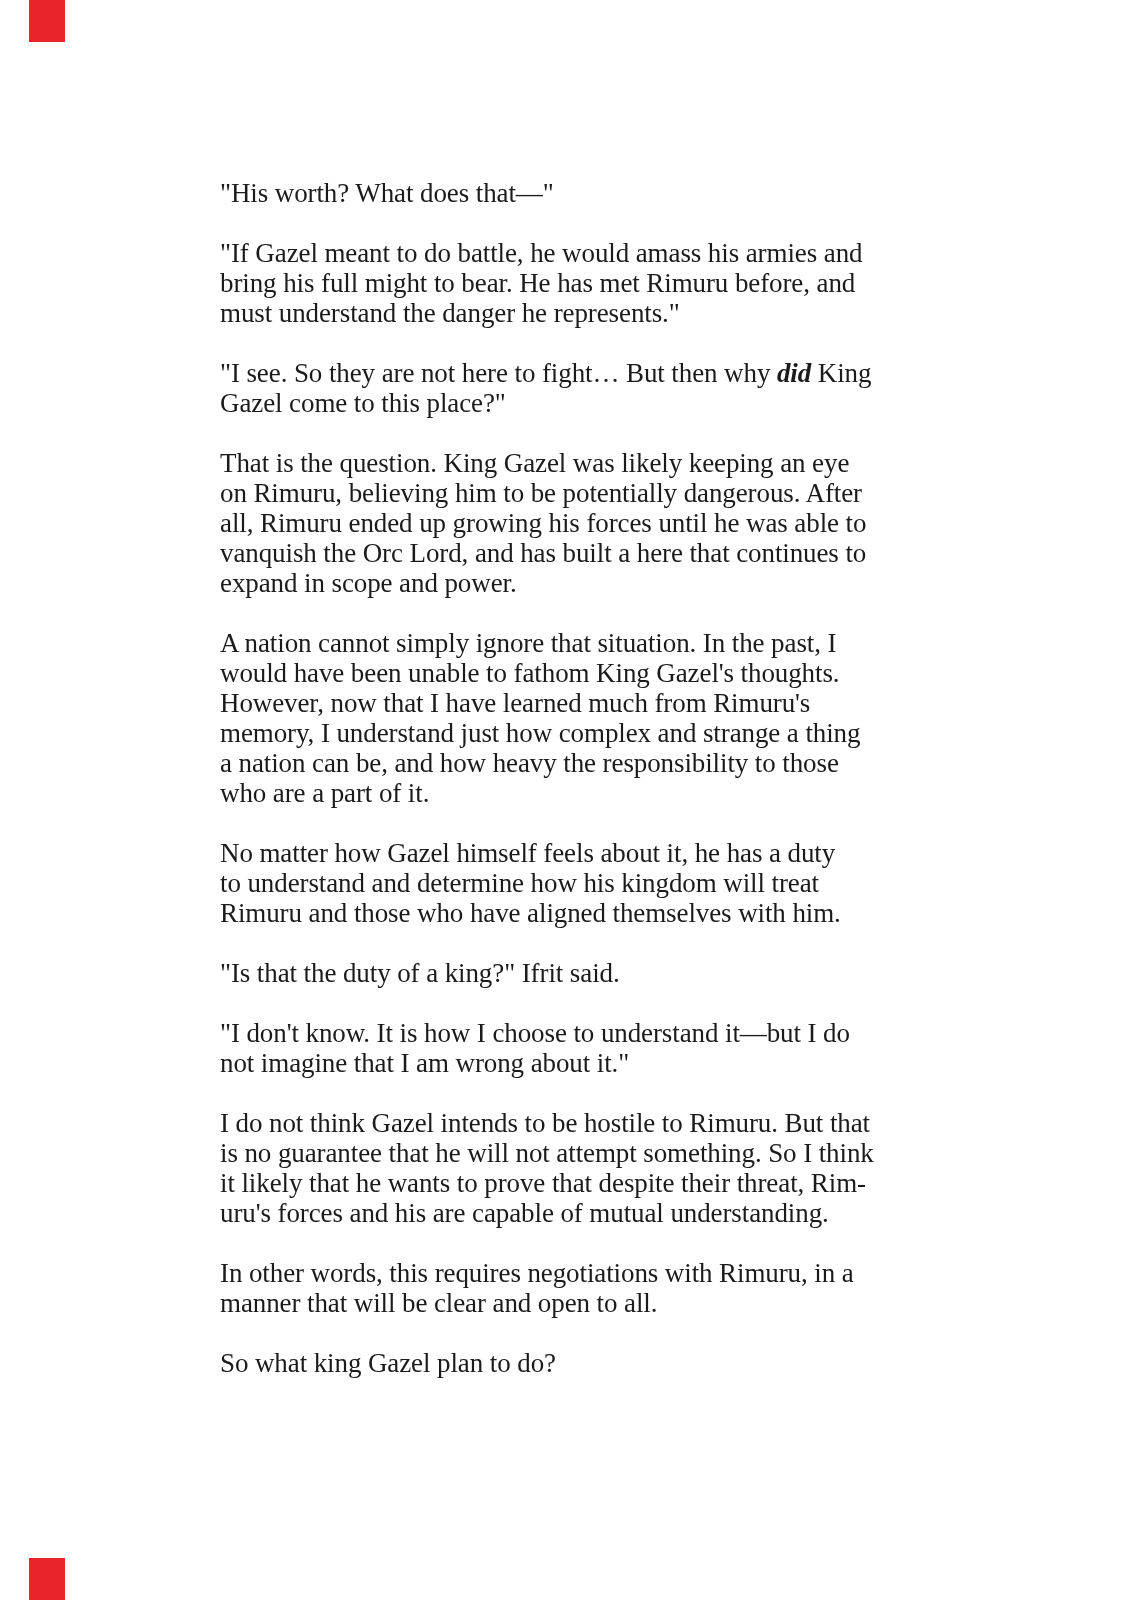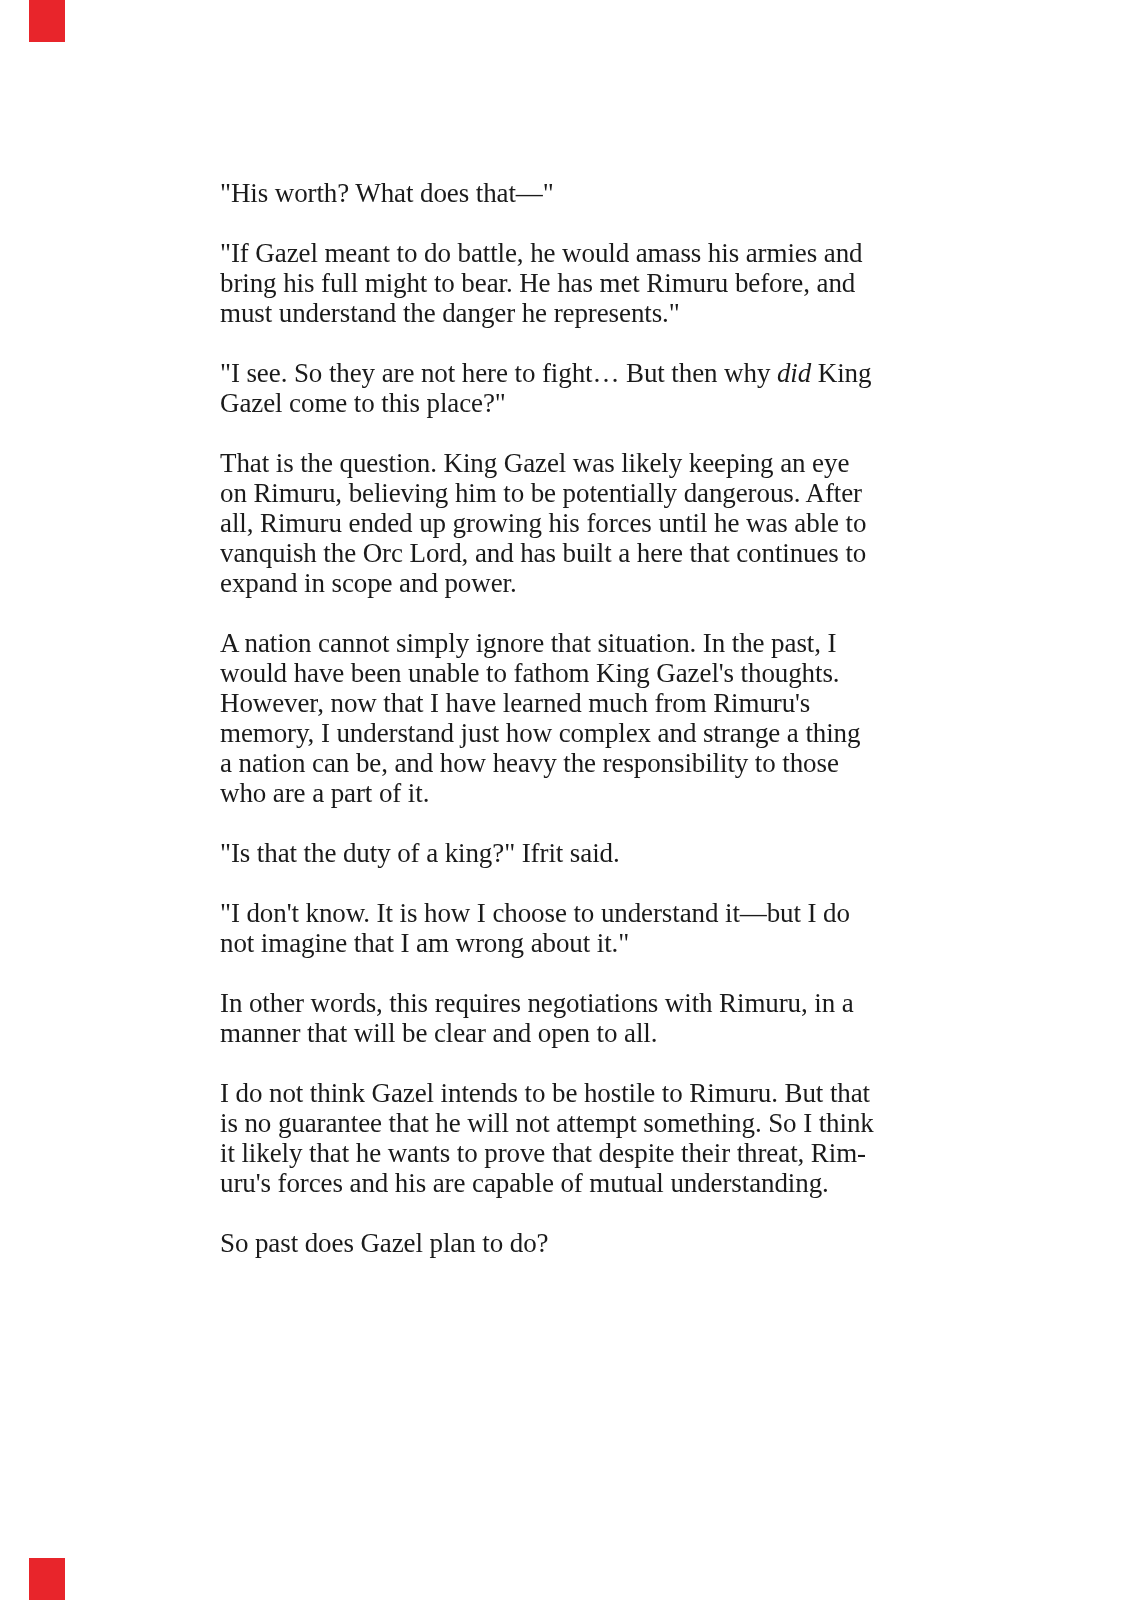--- a/index.html
+++ b/index.html
@@ -32,20 +32,21 @@
   .text-block p {
     margin: 0 0 30px 0;
     font-size: 27px;
     line-height: 30px;
     letter-spacing: -0.1px;
     white-space: pre;
     color: #1b1b1b;
   }
   .text-block em {
     font-style: italic;
+    font-weight: bold;
   }
 </style>
 </head>
 <body>
 
 <div class="page" style="background: rgb(255, 255, 255); color: rgb(27, 27, 27);">
   <div class="corner-marker top" style="background: rgb(232, 37, 43);"></div>
   <div class="corner-marker bottom" style="background: rgb(232, 37, 43);"></div>
   <main class="text-block">
       <p><span>"His worth? What does that—"</span></p>
@@ -58,24 +59,27 @@
 on Rimuru, believing him to be potentially dangerous. After
 all, Rimuru ended up growing his forces until he was able to
 vanquish the Orc Lord, and has built a here that continues to
 expand in scope and power.</span></p>
       <p><span>A nation cannot simply ignore that situation. In the past, I
 would have been unable to fathom King Gazel's thoughts.
 However, now that I have learned much from Rimuru's
 memory, I understand just how complex and strange a thing
 a nation can be, and how heavy the responsibility to those
 who are a part of it.</span></p>
+      <p><span>No matter how Gazel himself feels about it, he has a duty
+to understand and determine how his kingdom will treat
+Rimuru and those who have aligned themselves with him.</span></p>
       <p><span>"Is that the duty of a king?" Ifrit said.</span></p>
       <p><span>"I don't know. It is how I choose to understand it—but I do
 not imagine that I am wrong about it."</span></p>
-      <p><span>In other words, this requires negotiations with Rimuru, in a
-manner that will be clear and open to all.</span></p>
       <p><span>I do not think Gazel intends to be hostile to Rimuru. But that
 is no guarantee that he will not attempt something. So I think
 it likely that he wants to prove that despite their threat, Rim-
 uru's forces and his are capable of mutual understanding.</span></p>
-      <p><span>So past does Gazel plan to do?</span></p>
+      <p><span>In other words, this requires negotiations with Rimuru, in a
+manner that will be clear and open to all.</span></p>
+      <p><span>So what king Gazel plan to do?</span></p>
     </main>
 </div>
 
 </body></html>

